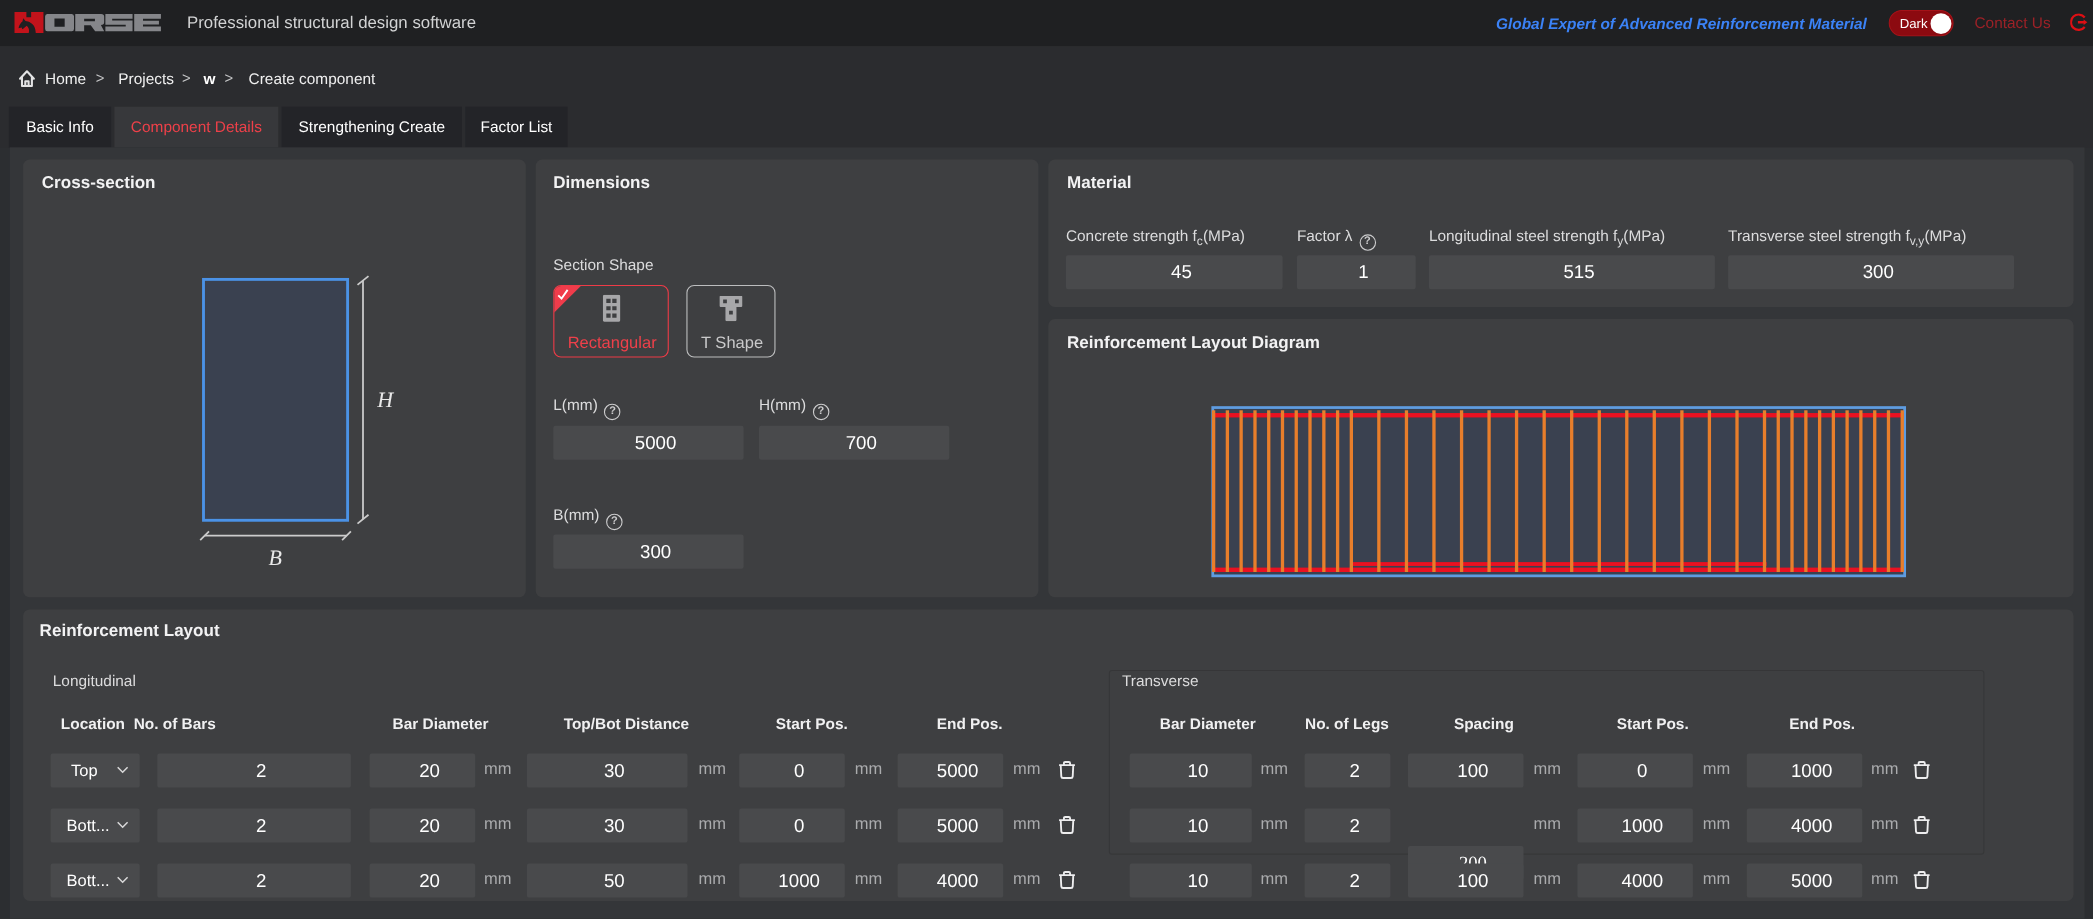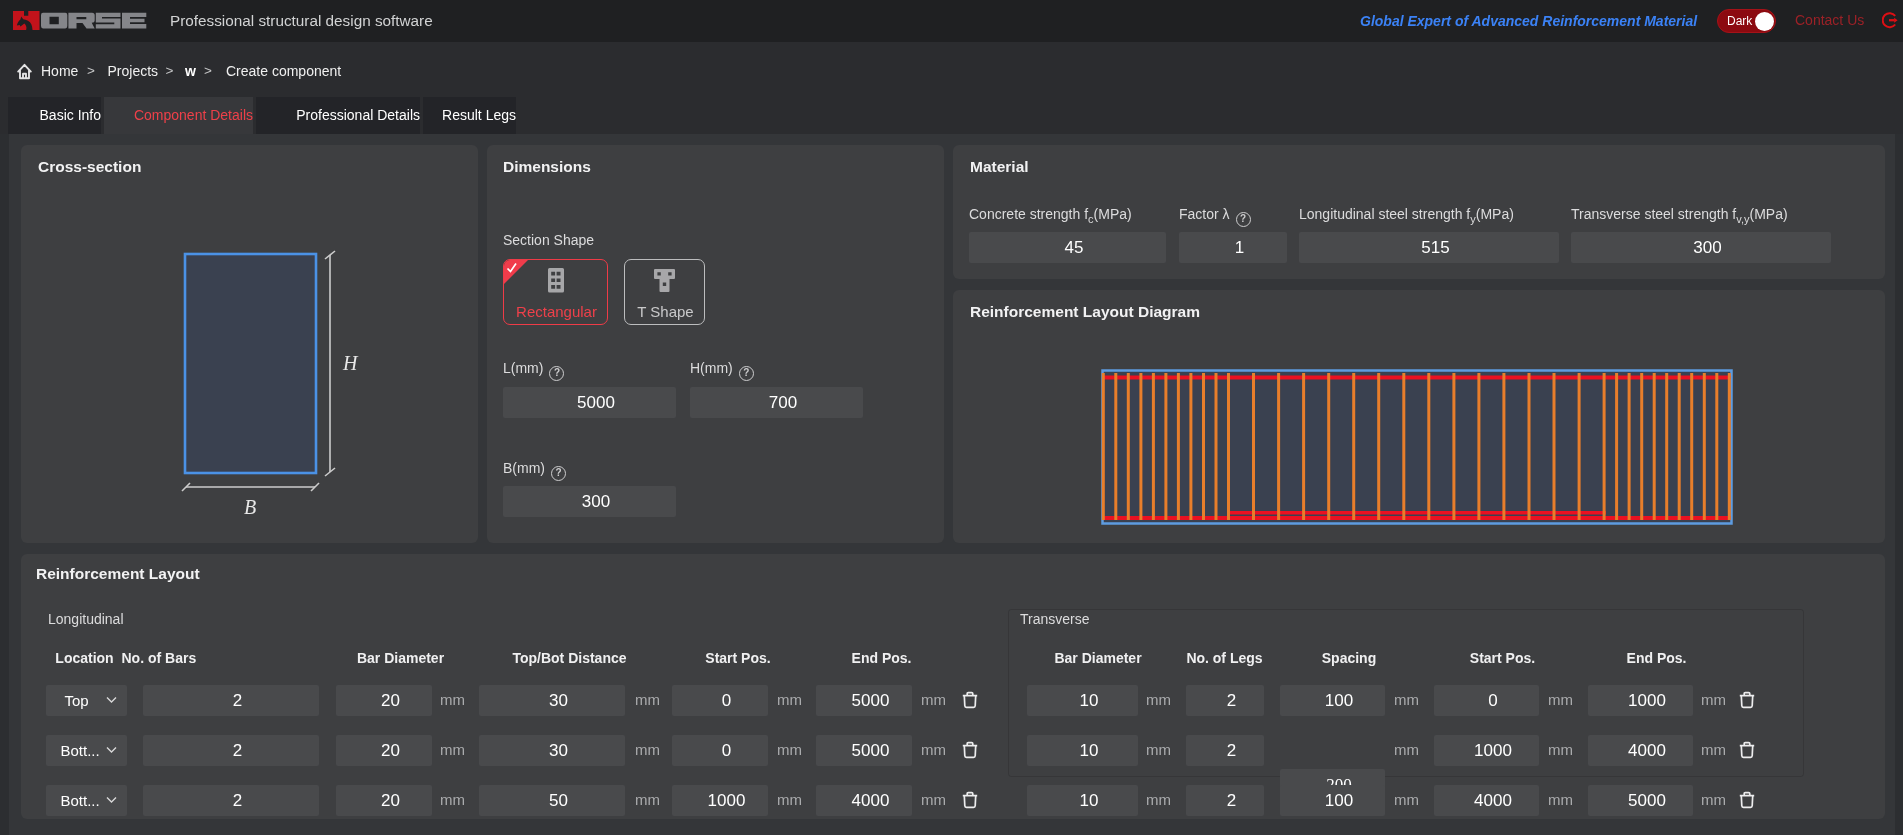--- a/index.html
+++ b/index.html
@@ -3,21 +3,21 @@
 <meta charset="utf-8">
 <style>
 * { margin:0; padding:0; box-sizing:border-box; }
 html,body { width:1903px; height:835px; overflow:hidden; background:#2c2e31; font-family:"Liberation Sans", sans-serif; }
 .abs { position:absolute; }
 #header { position:absolute; left:0; top:0; width:1903px; height:42px; background:#1f2022; }
 #bar { position:absolute; left:0; top:42px; width:1903px; height:92px; background:#2b2c2f; }
 #content { position:absolute; left:9px; top:134px; width:1886px; height:701px; background:#343639; }
 .panel { position:absolute; background:#3e3f41; border-radius:6px; }
 .ptitle { position:absolute; font-size:15.5px; font-weight:bold; color:#f2f2f3; }
-.tab { position:absolute; top:97px; height:37px; background:#232428; color:#ffffff; font-size:14px; text-align:right; line-height:37px; }
+.tab { position:absolute; top:97px; height:37px; background:#232428; color:#ffffff; font-size:14px; text-align:center; line-height:37px; }
 .tab.sel { background:#37383b; color:#ee4049; }
 .lbl { position:absolute; font-size:14px; color:#dcdcdd; }
 .inp { position:absolute; height:31px; background:#494a4c; border-radius:2px; color:#ffffff; font-size:17px; line-height:31px; padding-left:13px;text-align:center; }
 .mm { position:absolute; font-size:15px; color:#aaabad; }
 .hdr { position:absolute; font-size:14px; font-weight:bold; color:#f0f0f1; }
 .qm { display:inline-block; width:15px; height:15px; border:1.5px solid #cdcdce; border-radius:50%; color:#cdcdce; font-size:10px; line-height:12px; text-align:center; vertical-align:-3px; margin-left:6px; font-weight:bold; }
 .dd { position:absolute; height:31px; background:#494a4c; border-radius:2px; color:#fff; font-size:15px; line-height:31px; }
 </style>
 </head>
 <body>
@@ -53,22 +53,22 @@
   <span class="abs" style="left:41px;top:21px;font-size:14px;color:#f0f0f0;">Home</span>
   <span class="abs" style="left:87px;top:21px;font-size:13.5px;color:#c6c7c8;">&gt;</span>
   <span class="abs" style="left:107.5px;top:21px;font-size:14px;color:#f0f0f0;">Projects</span>
   <span class="abs" style="left:165.5px;top:21px;font-size:13.5px;color:#c6c7c8;">&gt;</span>
   <span class="abs" style="left:185px;top:21px;font-size:14px;font-weight:bold;color:#ffffff;">w</span>
   <span class="abs" style="left:204px;top:21px;font-size:13.5px;color:#c6c7c8;">&gt;</span>
   <span class="abs" style="left:226px;top:21px;font-size:14px;color:#f0f0f0;">Create component</span>
 </div>
   <div class="tab" style="left:8px;width:93px;">Basic Info</div>
   <div class="tab sel" style="left:104px;width:149px;">Component Details</div>
-  <div class="tab" style="left:256px;width:164px;">Professional Details</div>
-  <div class="tab" style="left:423px;width:93px;">Result Legs</div>
+  <div class="tab" style="left:256px;width:164px;">Strengthening Create</div>
+  <div class="tab" style="left:423px;width:93px;">Factor List</div>
 <div id="content"></div>
 
 <div class="panel" style="left:21px;top:145px;width:457px;height:398px;"></div>
 <div class="ptitle" style="left:38px;top:158px;">Cross-section</div>
 <svg class="abs" style="left:170px;top:240px" width="210" height="290" viewBox="0 0 210 290">
   <rect x="15" y="14" width="131" height="219" fill="#3a4150" stroke="#4b92e6" stroke-width="2.6"></rect>
   <line x1="160" y1="15" x2="160" y2="232" stroke="#cccccc" stroke-width="1.6"></line>
   <line x1="155" y1="19" x2="165" y2="11" stroke="#cccccc" stroke-width="1.6"></line>
   <line x1="155" y1="236" x2="165" y2="228" stroke="#cccccc" stroke-width="1.6"></line>
   <line x1="16" y1="247" x2="145" y2="247" stroke="#cccccc" stroke-width="1.6"></line>

